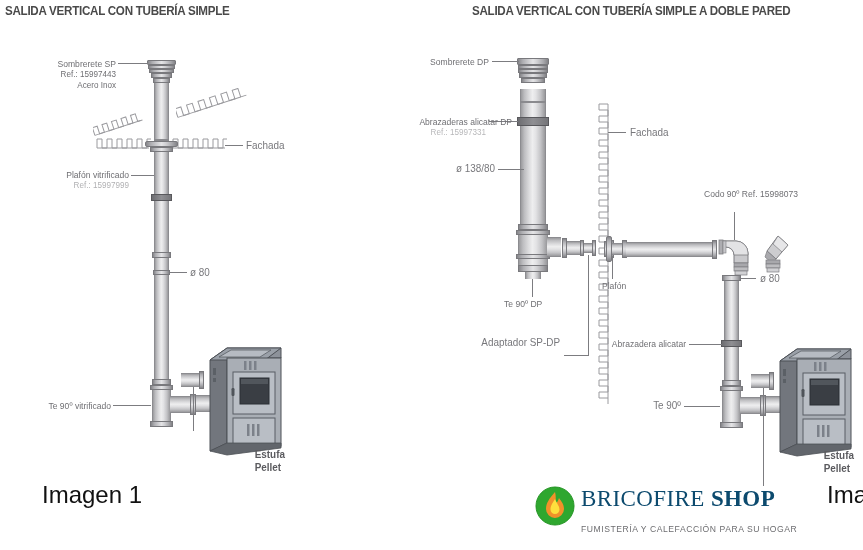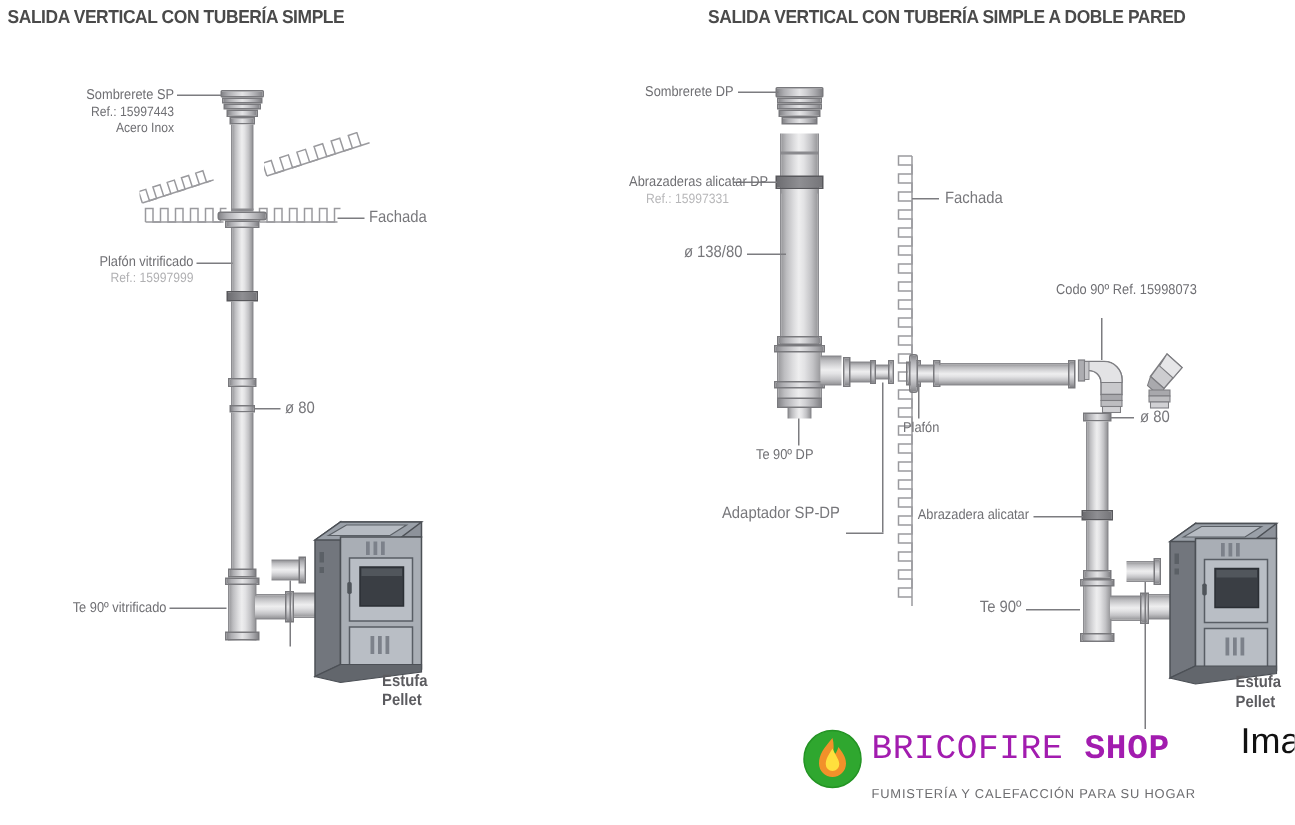--- a/index.html
+++ b/index.html
@@ -107,22 +107,22 @@
 
   
   .stove{position:absolute;}
   .stove svg{display:block;}
 
   
   #logo{position:absolute;left:535px;top:484px;width:255px;height:46px;}
   #logo-mark{position:absolute;left:0;top:2px;width:40px;height:40px;}
   #logo-text{position:absolute;left:46px;top:2px;}
   .logo-word{
-    font-family:Liberation Mono, monospace;
-    font-size:23px;letter-spacing:0.4px;color:#a21caf;white-space:nowrap;
+    font-family:Liberation Serif, serif;
+    font-size:23px;letter-spacing:0.4px;color:#0c4a6e;white-space:nowrap;
   }
   .logo-word b{font-weight:bold;}
   .logo-word .thin{font-weight:normal;}
   .logo-tag{
     font-family:"Liberation Sans", sans-serif;
     font-size:8.6px;letter-spacing:0.55px;color:#6d6d70;white-space:nowrap;
     margin-top:12px;
   }
 </style>
 </head>
@@ -259,20 +259,21 @@
 
       <polygon points="5,113 22,105 76,105 76,110 22,117" fill="#62666c" stroke="#4c5056" stroke-width="0.8"></polygon>
     </svg>
   </div>
 
   <div class="lbl lbl-dark" style="left:253px;top:448px;font-size:11px;font-weight:bold;line-height:13px;">
     <div>Estufa</div>
     <div>Pellet</div>
   </div>
 
+  <div class="caption" id="caption-1">Imagen 1</div>
 </div>
 
 <div class="panel" id="panel-right">
 
   <div class="diagram-title" id="title-right">SALIDA VERTICAL CON TUBERÍA SIMPLE A DOBLE PARED</div>
 
   <div class="collar-v" style="left:105px;top:58px;width:32px;height:7px;border-radius:1px;"></div>
   <div class="collar-v" style="left:106px;top:65px;width:30px;height:4px;"></div>
   <div class="collar-v" style="left:106px;top:69px;width:30px;height:4px;"></div>
   <div class="collar-v" style="left:107px;top:73px;width:28px;height:5px;"></div>

